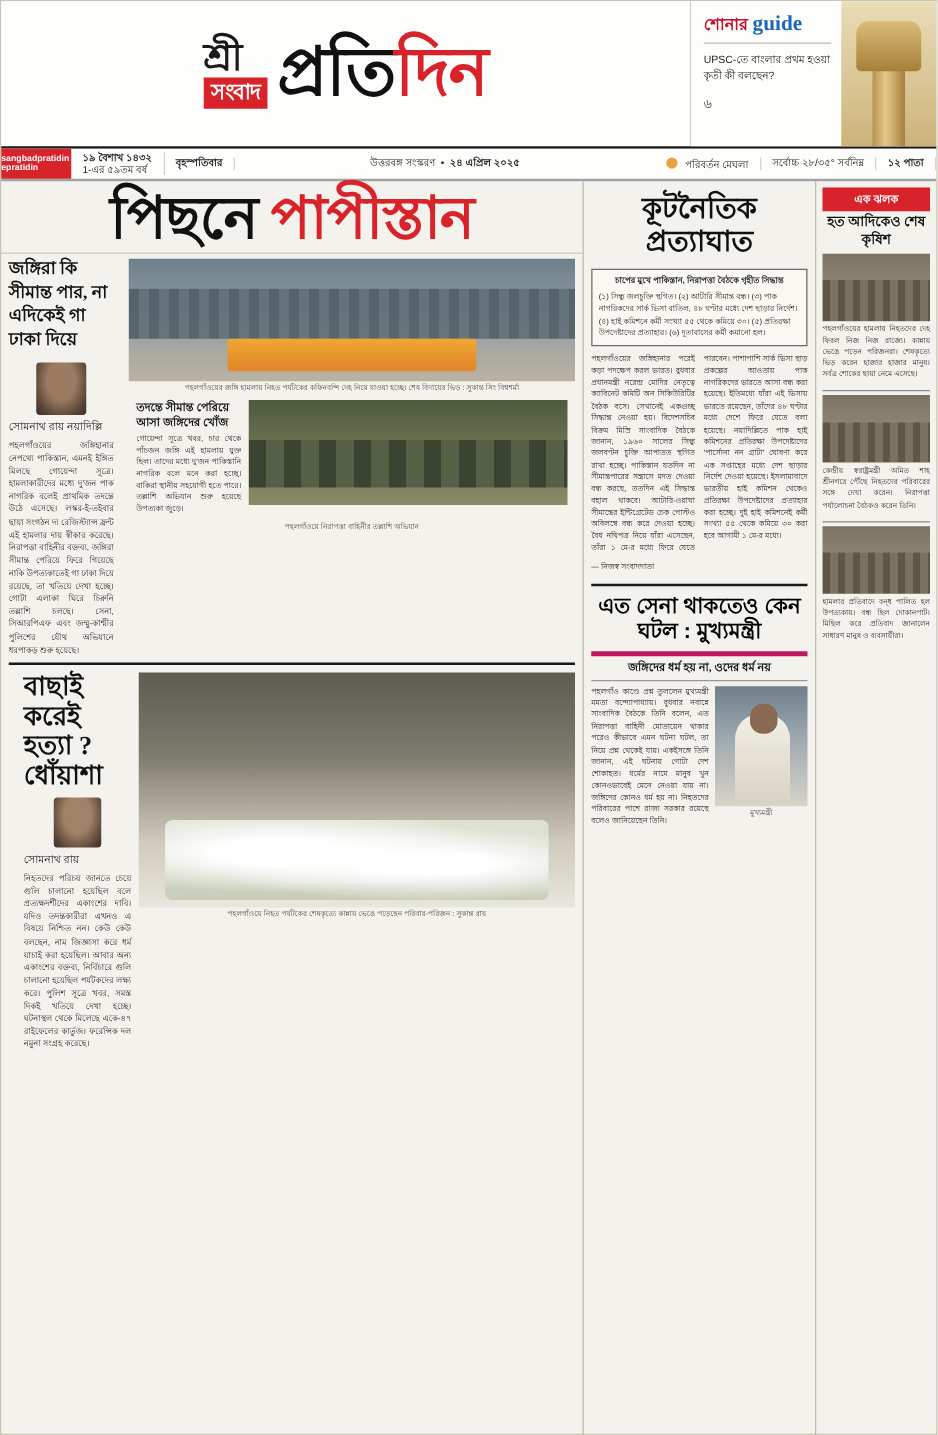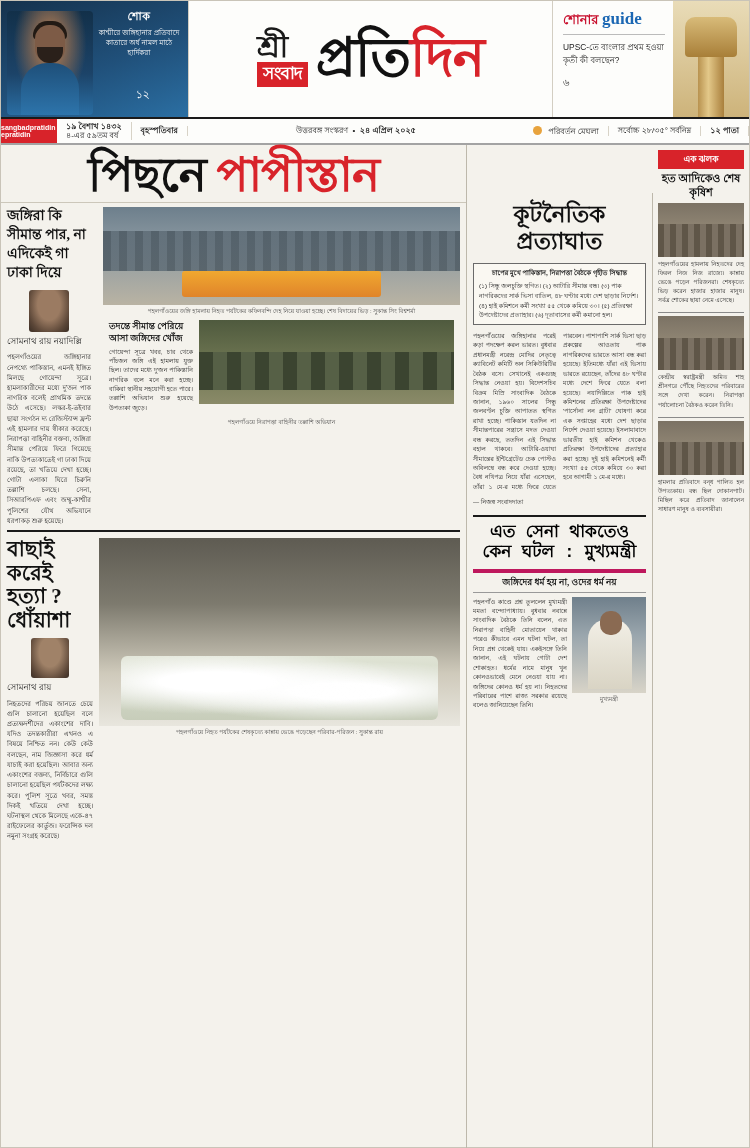--- a/index.html
+++ b/index.html
@@ -130,21 +130,21 @@
   }
   .ib-cell { padding: 0 9px; border-right: 1px solid #d8d3c7; white-space: nowrap; line-height: 1.15; }
   .ib-cell.grow { flex: 1; text-align: center; border-right: none; }
   .ib-b { font-weight: bold; }
   .sun { display:inline-block; width:9px; height:9px; border-radius:50%;
          background:#e8a33d; margin-right:4px; vertical-align:-1px; }
 
   
   .content { display: flex; height: calc(1148px - 118px - 26px); }
   .col-main { width: 466px; border-right: 1px solid #bdb8ab; }
-  .col-mid  { width: 186px; border-right: 1px solid #bdb8ab; margin-top: 48px; }
+  .col-mid  { width: 186px; border-right: 1px solid #bdb8ab; }
   .col-right{ width: 96px; }
 
   
   .lead-head {
     padding: 6px 8px 2px;
     border-bottom: 1px solid #ccc7ba;
   }
   .lead-title {
     font-family: "Liberation Serif", serif;
     font-size: 47px; font-weight: bold; color: #111;
@@ -197,21 +197,21 @@
     flex: 1; height: 84px;
     background: linear-gradient(180deg,#4f5a3e 0%,#6b7350 45%,#8a8a68 100%);
   }
   .photo.army:after {
     content:""; position:absolute; left:0; top: 38%; width:100%; height: 46%;
     background: repeating-linear-gradient(90deg,#3b4430 0 14px,#566046 14px 28px);
   }
 
   .divider { height: 2px; background: #1a1a1a; margin: 4px 6px; }
 
-  .second-story { display: flex; padding: 2px 6px 0; }
+  .second-story { display: flex; padding: 2px 6px 0; margin-left: 12px; }
   .ss-left { width: 92px; padding-right: 6px; }
   .ss-title {
     font-family: "Liberation Serif", serif;
     font-size: 21px; font-weight: bold; line-height: 1.12; color: #111;
   }
   .ss-photo {
     width: 38px; height: 40px; margin: 6px auto 3px;
     background: radial-gradient(ellipse at 50% 35%, #a08268 0 40%, #5c4738 78%, #3a2d24 100%);
     border-radius: 3px;
   }
@@ -236,21 +236,21 @@
   }
   .mid-box {
     border: 1px solid #6a6a6a; margin: 4px 6px; padding: 4px 5px;
     font-size: 6.2px; line-height: 1.55; color:#222; background:#faf8f2;
   }
   .mid-box .bt { font-size: 6.6px; font-weight: bold; text-align:center; display:block; margin-bottom:3px; }
   .mid-cols { column-count: 2; column-gap: 7px; padding: 2px 6px 4px;
               font-size: 6.1px; line-height: 1.55; color:#222; text-align: justify; }
   .mid-rule { height: 2px; background:#1a1a1a; margin: 4px 6px; }
   .mid-head2 {
-    font-family: Liberation Mono, monospace;
+    font-family: Liberation Sans, sans-serif;
     font-size: 17px; font-weight: bold; text-align:center; line-height:1.2;
     padding: 2px 6px 3px;
   }
   .mid-strap {
     font-size: 9px; font-weight: bold; text-align:center; color:#111;
     border-top:4px solid #be185d; border-bottom:1px solid #999;
     margin: 2px 6px 4px; padding: 2px 0;
     font-family:"Liberation Serif", serif;
   }
   .mid-flex { display:flex; gap:5px; padding: 0 6px; }
@@ -288,32 +288,20 @@
     text-align:center; line-height:1.15; padding: 3px 4px 4px;
   }
 </style>
 </head>
 <body>
 
 <div class="page">
 
   <div class="masthead">
 
-    <div class="mh-left">
-      <div class="player">
-        <div class="hair"></div>
-        <div class="head"></div>
-        <div class="beard"></div>
-      </div>
-      <div class="ltext">
-        <div class="shok">শোক</div>
-        <div class="sub">কাশ্মীরে জঙ্গিহানার প্রতিবাদে কাতারে অর্ধ নামল মাঠে হার্দিকরা</div>
-      </div>
-      <div class="pg">১২</div>
-    </div>
 
     <div class="mh-center">
       <div class="logo-wrap">
         <div>
           <div class="logo-mark">শ্রী</div>
           <div class="logo-red">সংবাদ</div>
         </div>
         <div class="logo-main">
           <span class="b">প্রতি</span><span class="r">দিন</span>
         </div>
@@ -334,21 +322,21 @@
         <div class="pillar"></div>
         <div class="lions"></div>
       </div>
     </div>
   </div>
 
   <div class="infobar">
     <div class="ib-logo">sangbadpratidin epratidin</div>
     <div class="ib-cell">
       <div class="ib-b">১৯ বৈশাখ ১৪৩২</div>
-      <div>৪-এর ৫৯তম বর্ষ</div>
+      <div>1-এর ৫৯তম বর্ষ</div>
     </div>
     <div class="ib-cell ib-b">বৃহস্পতিবার</div>
     <div class="ib-cell grow">
       <span>উত্তরবঙ্গ সংস্করণ</span>
       &nbsp;•&nbsp;
       <span class="ib-b">২৪ এপ্রিল ২০২৫</span>
     </div>
     <div class="ib-cell">
       <span class="sun"></span>
       <span>পরিবর্তন মেঘলা</span>

